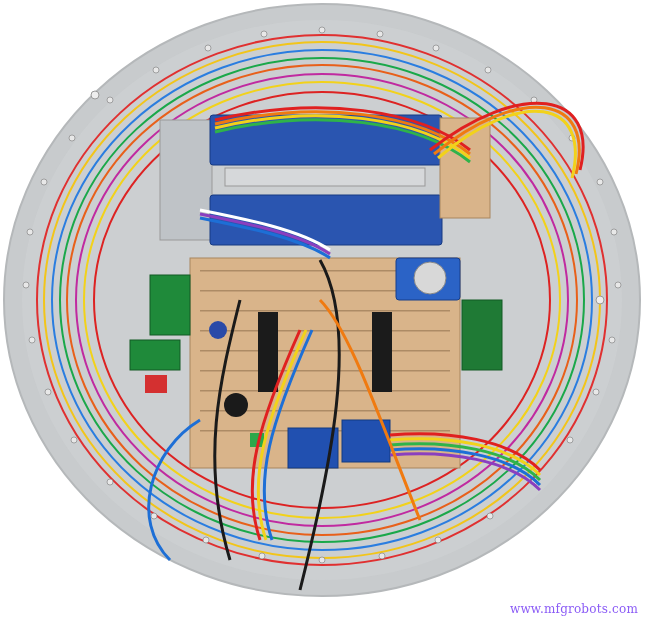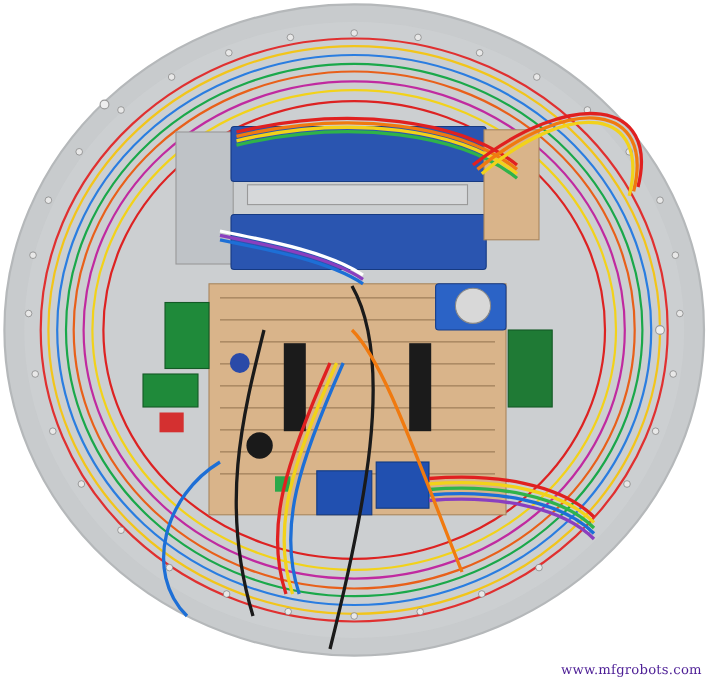--- a/index.html
+++ b/index.html
@@ -1,18 +1,18 @@
 <!DOCTYPE html>
 <html><head>
 <meta charset="utf-8">
 <style>
   html,body{margin:0;padding:0;background:#ffffff;}
   body{width:650px;height:622px;position:relative;overflow:hidden;font-family:"Liberation Sans",sans-serif;}
   .scene{position:absolute;left:0;top:0;width:650px;height:622px;}
-  .watermark{position:absolute;right:12px;bottom:6px;font-family:"DejaVu Serif",serif;font-size:12px;color:#4c1d95;letter-spacing:0.2px;}
+  .watermark{position:absolute;right:12px;bottom:6px;font-family:"DejaVu Serif",serif;font-size:12px;color:#8b5cf6;letter-spacing:0.2px;}
 </style>
 </head>
 <body>
 
 <svg class="scene" viewBox="0 0 650 622" xmlns="http://www.w3.org/2000/svg">
 
   <ellipse cx="322" cy="300" rx="318" ry="296" fill="#c8cbcd" stroke="#b5b8ba" stroke-width="2"></ellipse>
   <ellipse cx="322" cy="300" rx="300" ry="280" fill="#cfd2d4" opacity="0.6"></ellipse>
 
   <g stroke-width="2" fill="none">

